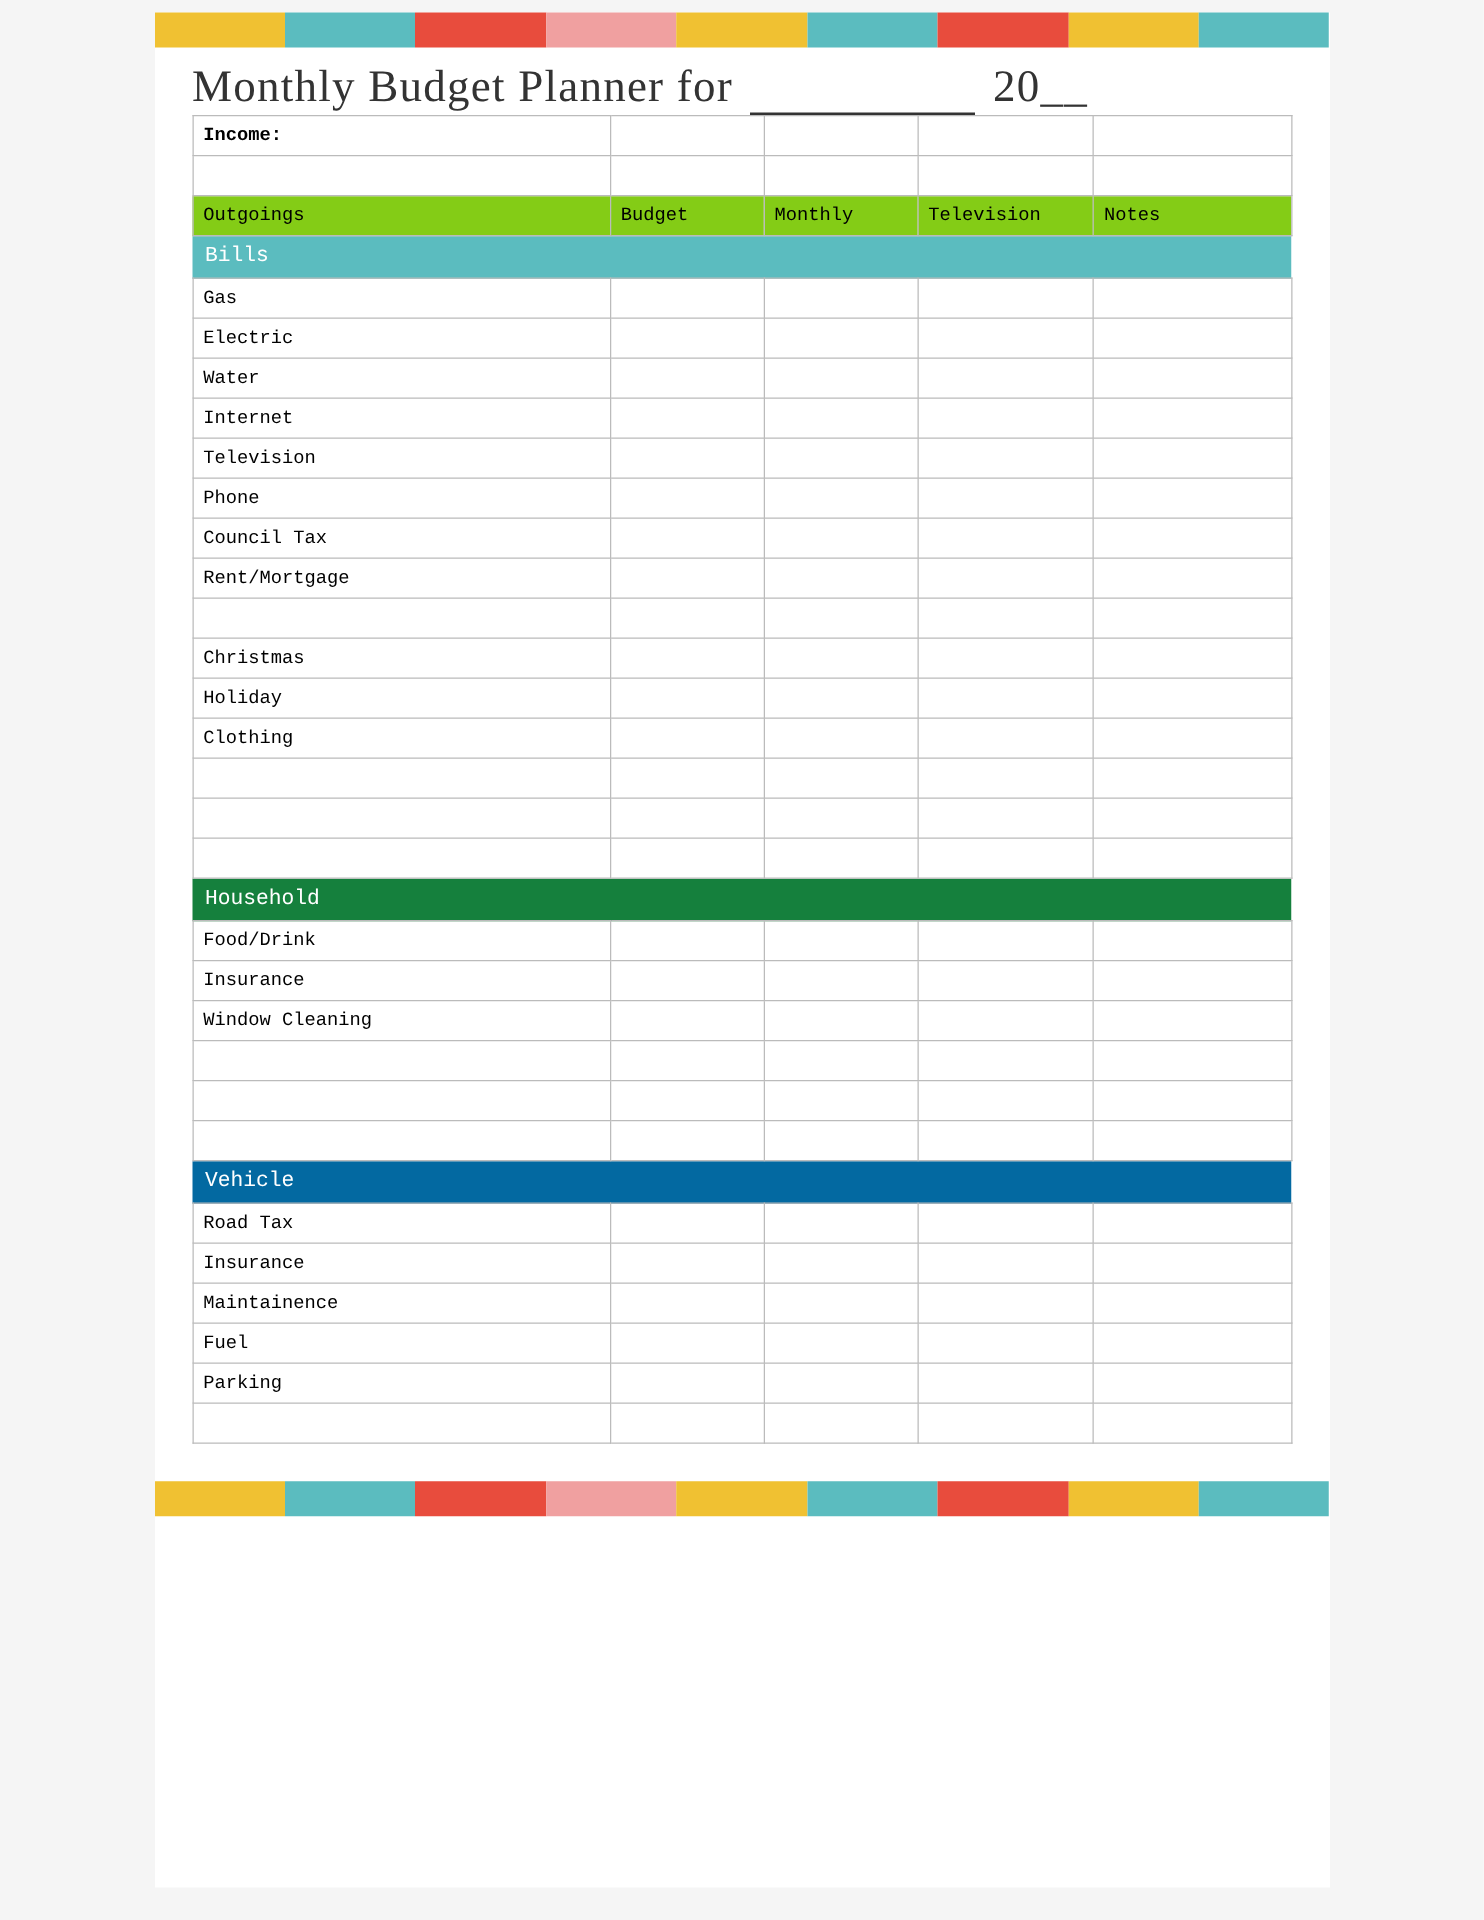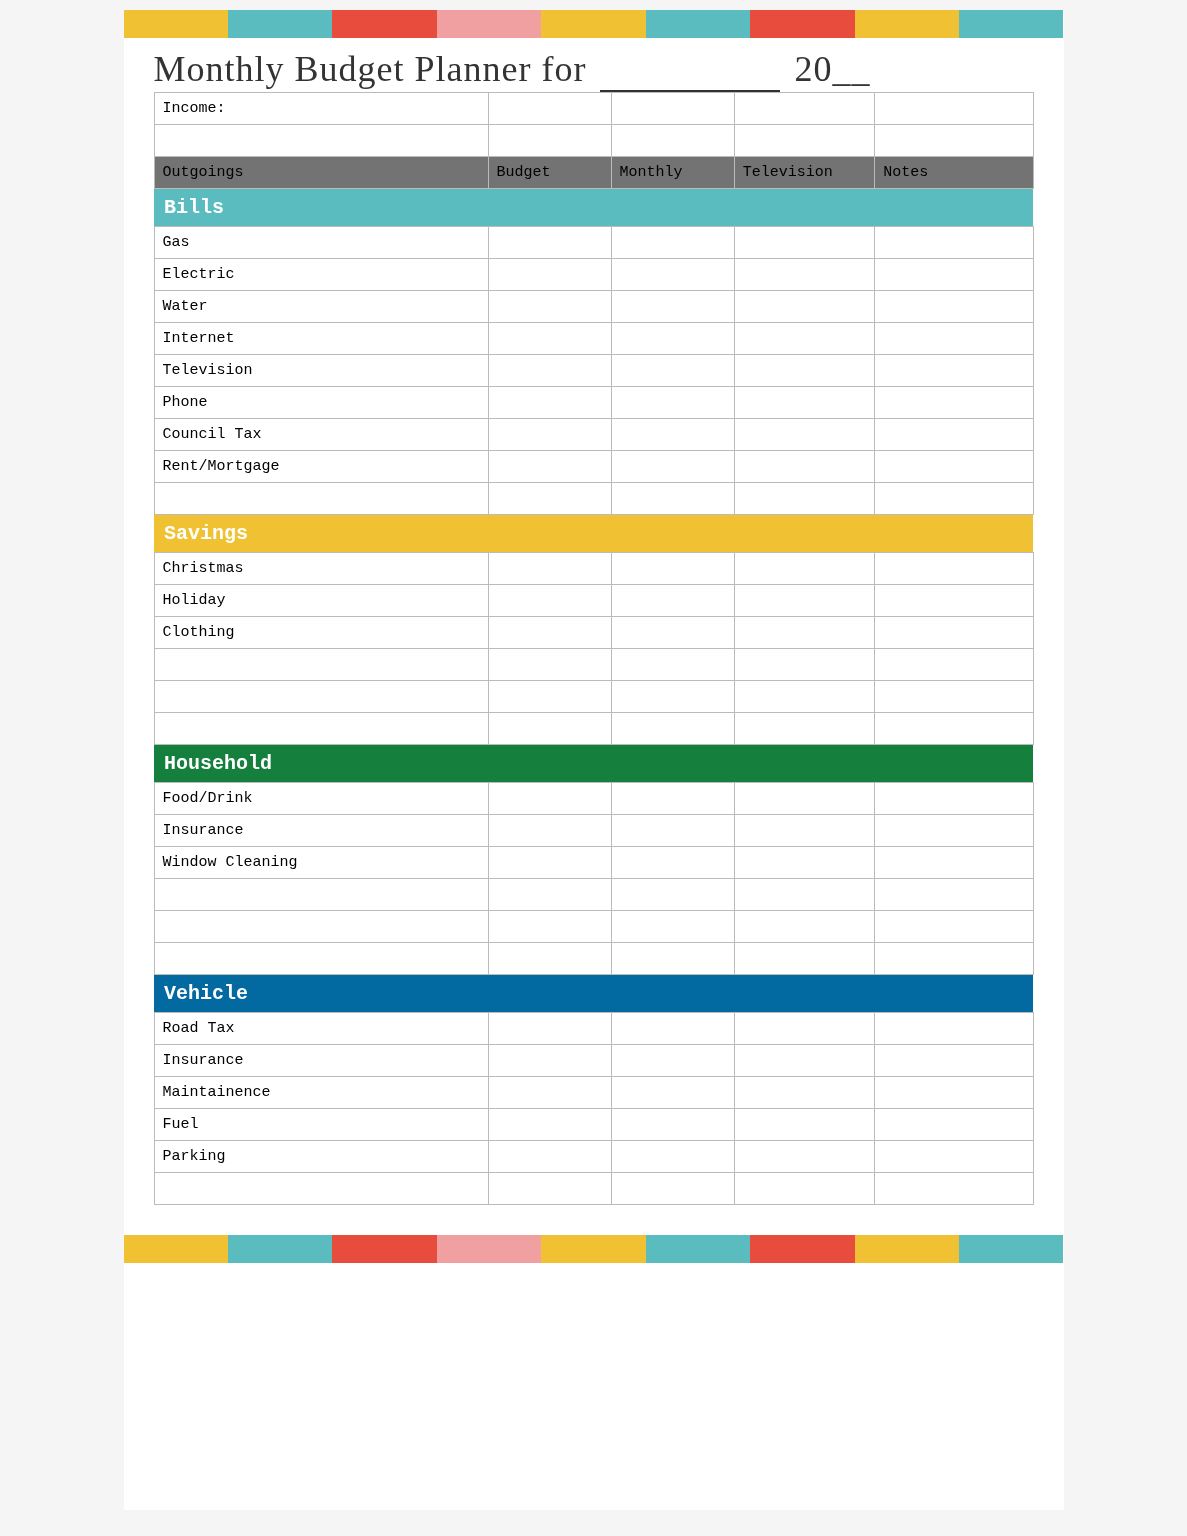--- a/index.html
+++ b/index.html
@@ -74,31 +74,32 @@
 
     .col-label { width: 38%; }
     .col-budget { width: 14%; }
     .col-actual { width: 14%; }
     .col-diff   { width: 16%; }
     .col-notes  { width: 18%; }
 
     .income-row td {
       border: 1px solid #bbb;
       padding: 6px 8px;
+      font-weight: bold;
     }
 
     .header-row td {
       font-weight: normal;
       border: 1px solid #bbb;
-      background: #737373;
+      background: #84cc16;
     }
 
     .category-header td {
-      font-weight: bold;
-      font-size: 20px;
+      font-weight: normal;
+      font-size: 17px;
       padding: 7px 10px;
       border: none;
       color: #fff;
     }
 
     .bills-header td { background: #5bbcbf; }
     .savings-header td { background: #f0c132; color: #fff; }
     .household-header td { background: #15803d; }
     .vehicle-header td { background: #0369a1; }
 
@@ -246,23 +247,20 @@
         <td></td>
       </tr>
       <tr class="empty-row">
         <td></td>
             <td></td>
             <td></td>
             <td></td>
             <td></td>
       </tr>
 
-      <tr class="category-header savings-header">
-        <td colspan="5">Savings</td>
-      </tr>
       <tr>
         <td>Christmas</td>
         <td></td>
         <td></td>
         <td></td>
         <td></td>
       </tr>
       <tr>
         <td>Holiday</td>
         <td></td>

